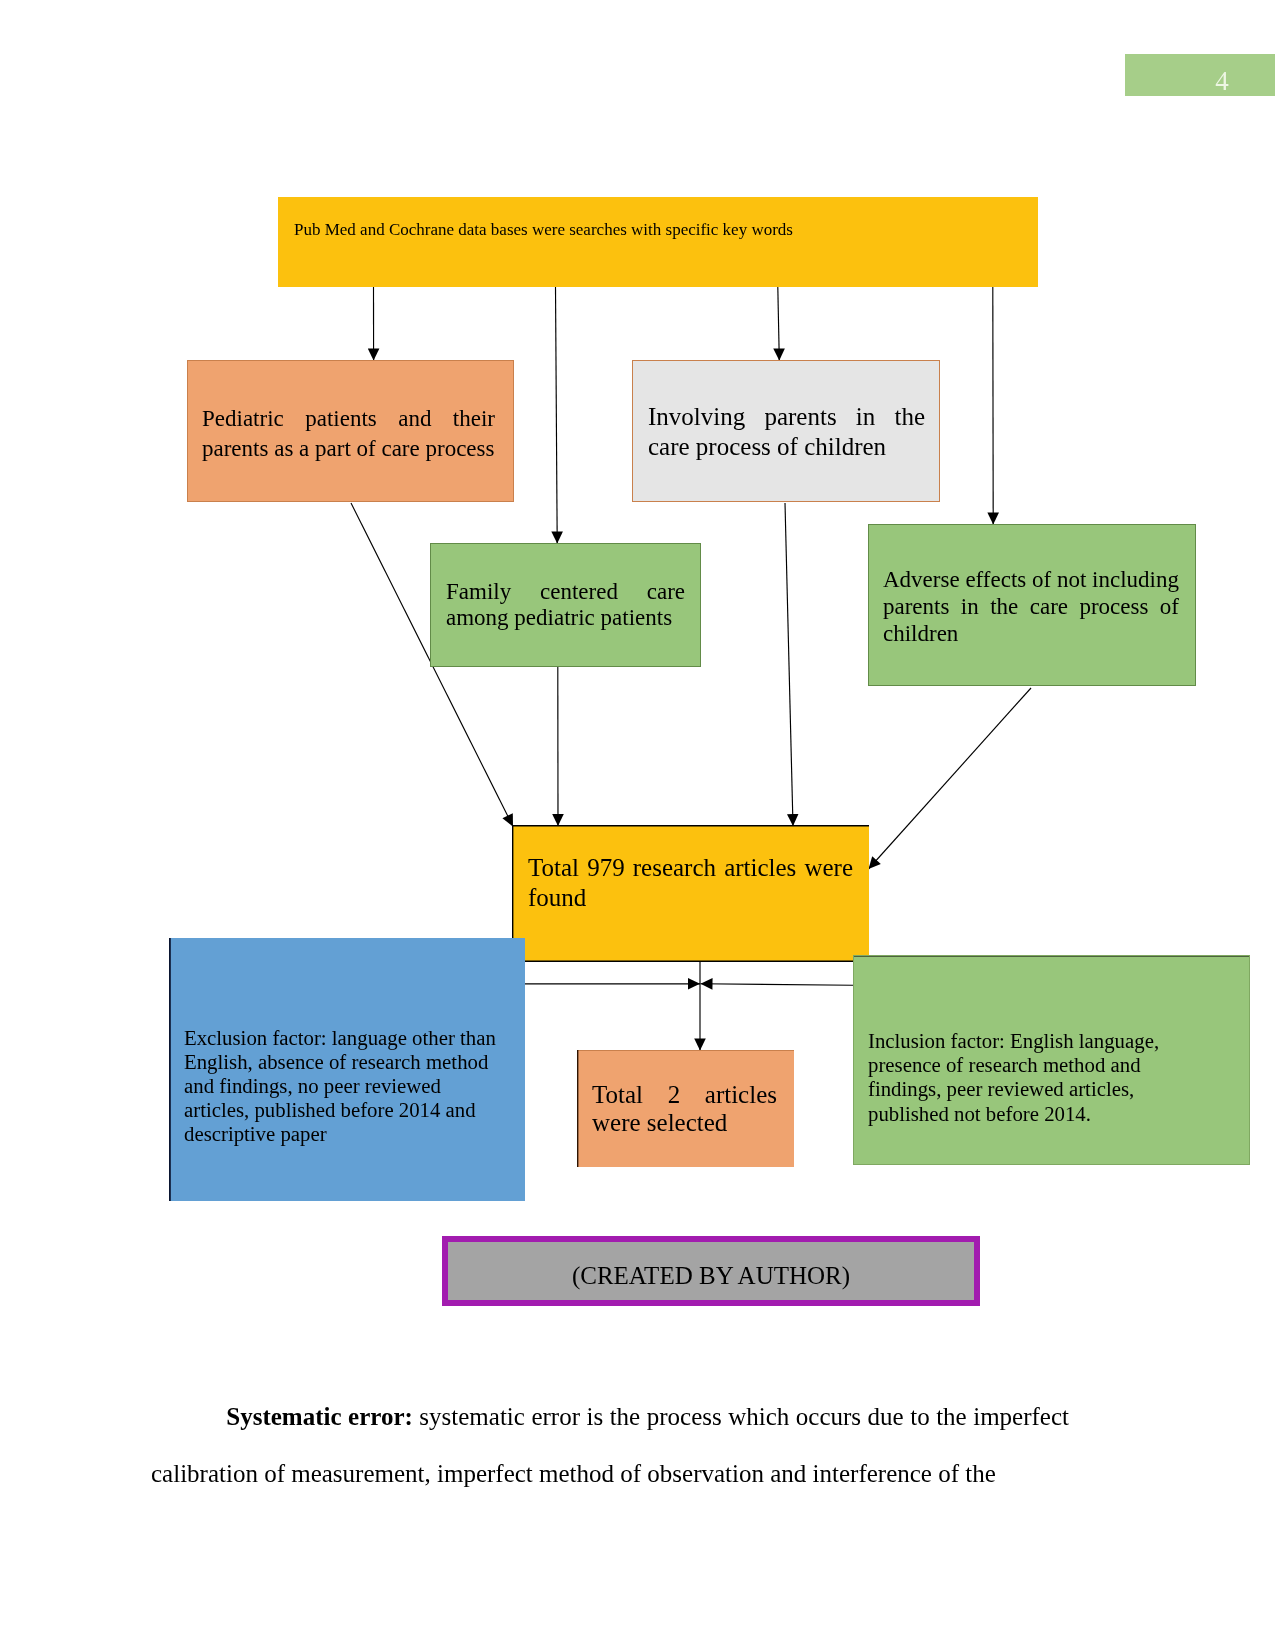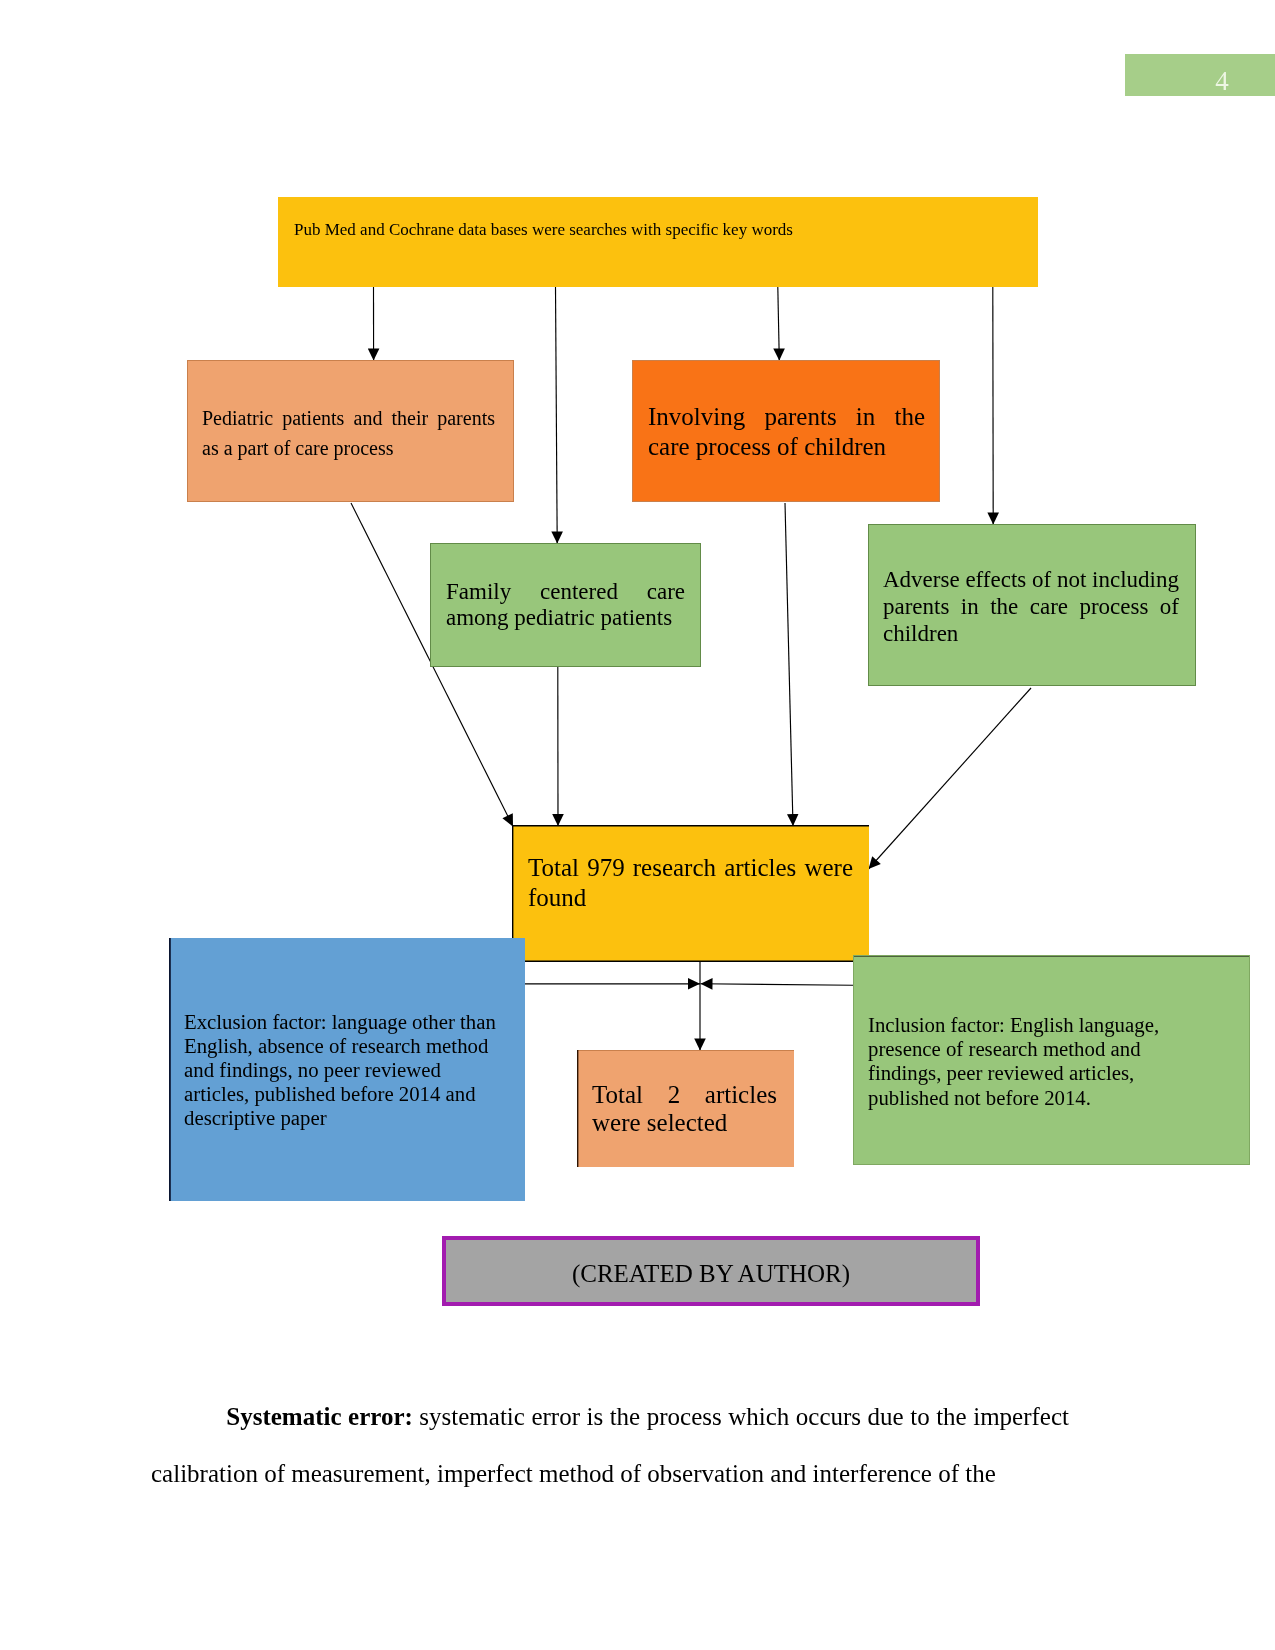--- a/index.html
+++ b/index.html
@@ -9,30 +9,30 @@
     font-family:"Liberation Serif", serif;
     color:#000;
     position:relative;overflow:hidden;
   }
   .page{position:absolute;left:0;top:0;width:1275px;height:1650px;}
   #hdr-title{position:absolute;left:164.5px;top:68px;font-size:25px;letter-spacing:0.1px;white-space:nowrap;}
   #pagenum-badge{position:absolute;left:1125px;top:54px;width:150px;height:42px;background:#A6CE89;}
   #pagenum-badge .num{position:absolute;left:0;top:12px;width:194px;text-align:center;font-size:27px;line-height:30px;color:#EDF6E3;}
   .fbox{position:absolute;box-sizing:border-box;overflow:visible;}
   .fbox .txt{position:absolute;text-align:justify;}
-  .fbox.left .txt{text-align:left;}
+  .fbox.left .txt{text-align:left;margin-top:16px;}
 
   
   .n1{left:278px;top:197px;width:760px;height:90px;background:#FCC10E;}
   .n1 .txt{left:16px;top:19px;width:727px;font-size:17px;line-height:28px;}
 
   .n2{left:187px;top:360px;width:327px;height:142px;background:#EFA36F;box-shadow:inset 0 0 0 1px #C9804C;}
-  .n2 .txt{left:15px;top:44px;width:293px;font-size:20px;line-height:29.5px;}
+  .n2 .txt{left:15px;top:44px;width:293px;font-size:23px;line-height:29.5px;}
 
-  .n3{left:632px;top:360px;width:308px;height:142px;background:#f97316;box-shadow:inset 0 0 0 1px #C9804C;}
+  .n3{left:632px;top:360px;width:308px;height:142px;background:#e5e5e5;box-shadow:inset 0 0 0 1px #C9804C;}
   .n3 .txt{left:16px;top:42px;width:277px;font-size:25px;line-height:30px;}
 
   .n4{left:430px;top:543px;width:271px;height:124px;background:#98C67B;box-shadow: inset 0 0 0 1px #628B48;}
   .n4 .txt{left:16px;top:35.5px;width:239px;font-size:23px;line-height:26.5px;}
 
   .n5{left:868px;top:524px;width:328px;height:162px;background:#98C67B;box-shadow: inset 0 0 0 1px #628B48;}
   .n5 .txt{left:15px;top:42px;width:296px;font-size:23px;line-height:27px;}
 
   .n6{left:512px;top:825px;width:357px;height:137px;background:#FCC10E;
       box-shadow: inset 1.4px 0 0 0 #000, inset 0 1.4px 0 0 #000, inset 0 -1.4px 0 0 #000;}
@@ -40,21 +40,21 @@
 
   .n7{left:169px;top:938px;width:356px;height:263px;background:#63A0D4;box-shadow: inset 1.8px 0 0 0 #0a1530;}
   .n7 .txt{left:15px;top:72px;width:318px;font-size:20.8px;line-height:24px;}
 
   .n8{left:577px;top:1050px;width:217px;height:117px;background:#EFA36F;box-shadow: inset 1.4px 0 0 0 #2d1403, inset 0 1px 0 0 #C9804C;}
   .n8 .txt{left:15px;top:31px;width:185px;font-size:25px;line-height:27.7px;}
 
   .n9{left:853px;top:955px;width:397px;height:210px;background:#98C67B;box-shadow: inset 0 0 0 1px #7FA861, inset 0 1.4px 0 0 #000;}
   .n9 .txt{left:15px;top:58px;width:325px;font-size:20.8px;line-height:24.2px;}
 
-  #caption-box{position:absolute;left:442px;top:1236px;width:538px;height:70px;background:#A4A4A4;border:4px solid #a21caf;box-sizing:border-box;}
+  #caption-box{position:absolute;left:442px;top:1236px;width:538px;height:70px;background:#A4A4A4;border:6px solid #a21caf;box-sizing:border-box;}
   #caption-box span{position:absolute;left:0;top:20px;width:100%;text-align:center;font-size:25px;}
   svg.wires{position:absolute;left:0;top:0;width:1275px;height:1650px;pointer-events:none;}
   #para{position:absolute;left:151px;top:1388px;width:918px;font-size:25px;line-height:57px;text-align:justify;text-indent:75.3px;}
   #para b{font-weight:bold;}
 </style>
 </head>
 <body>
 
 <div class="page">
   <div id="pagenum-badge">

